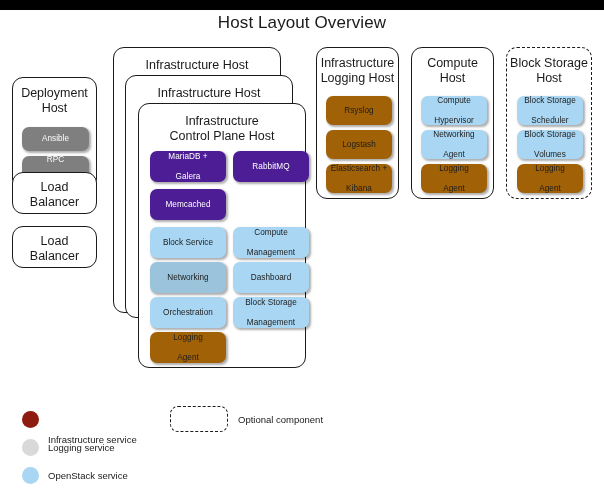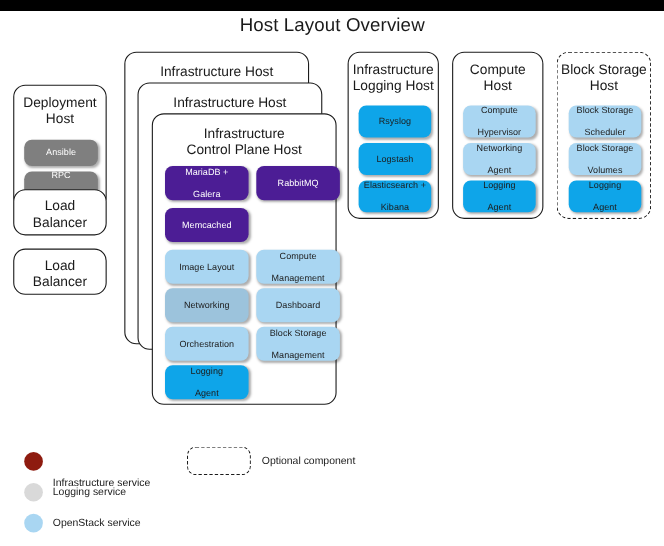--- a/index.html
+++ b/index.html
@@ -55,21 +55,21 @@
     text-align:center;
     font-size:8.2px;line-height:10px;
     letter-spacing:.05px;
     box-shadow:1.5px 1.5px 2.2px rgba(0,0,0,.32);
   }
   .svc span{display:block;padding:0 2px;}
 
   .svc.infra{background:#4c1d95;color:#ffffff;}
   .svc.openstack{background:#a9d6f2;color:#1c1c1c;}
   .svc.openstack-muted{background:#9cc3dc;color:#1c1c1c;}
-  .svc.logging{background:#0ea5e9;color:#1c1c1c;}
+  .svc.logging{background:#a16207;color:#1c1c1c;}
   .svc.deploy{background:#7f7f7f;color:#ffffff;}
 
   
   .legend-dot{
     position:absolute;width:17px;height:17px;border-radius:50%;
   }
   .legend-dot.infra{background:#8e1b0f;}
   .legend-dot.logging{background:#d9d9d9;}
   .legend-dot.openstack{background:#a9d6f2;}
   .legend-label{
@@ -141,21 +141,21 @@
     <div class="svc infra" style="left:11px;top:47px;width:76px;height:31px;">
       <span>
         <span>MariaDB +</span><br>
         <span>Galera</span>
       </span>
     </div>
     <div class="svc infra" style="left:11px;top:85px;width:76px;height:31px;">
       <span>Memcached</span>
     </div>
     <div class="svc openstack" style="left:11px;top:123px;width:76px;height:31px;">
-      <span>Image Layout</span>
+      <span>Block Service</span>
     </div>
     <div class="svc openstack-muted" style="left:11px;top:158px;width:76px;height:31px;">
       <span>Networking</span>
     </div>
     <div class="svc openstack" style="left:11px;top:193px;width:76px;height:31px;">
       <span>Orchestration</span>
     </div>
     <div class="svc logging" style="left:11px;top:228px;width:76px;height:31px;">
       <span>
         <span>Logging</span><br>

